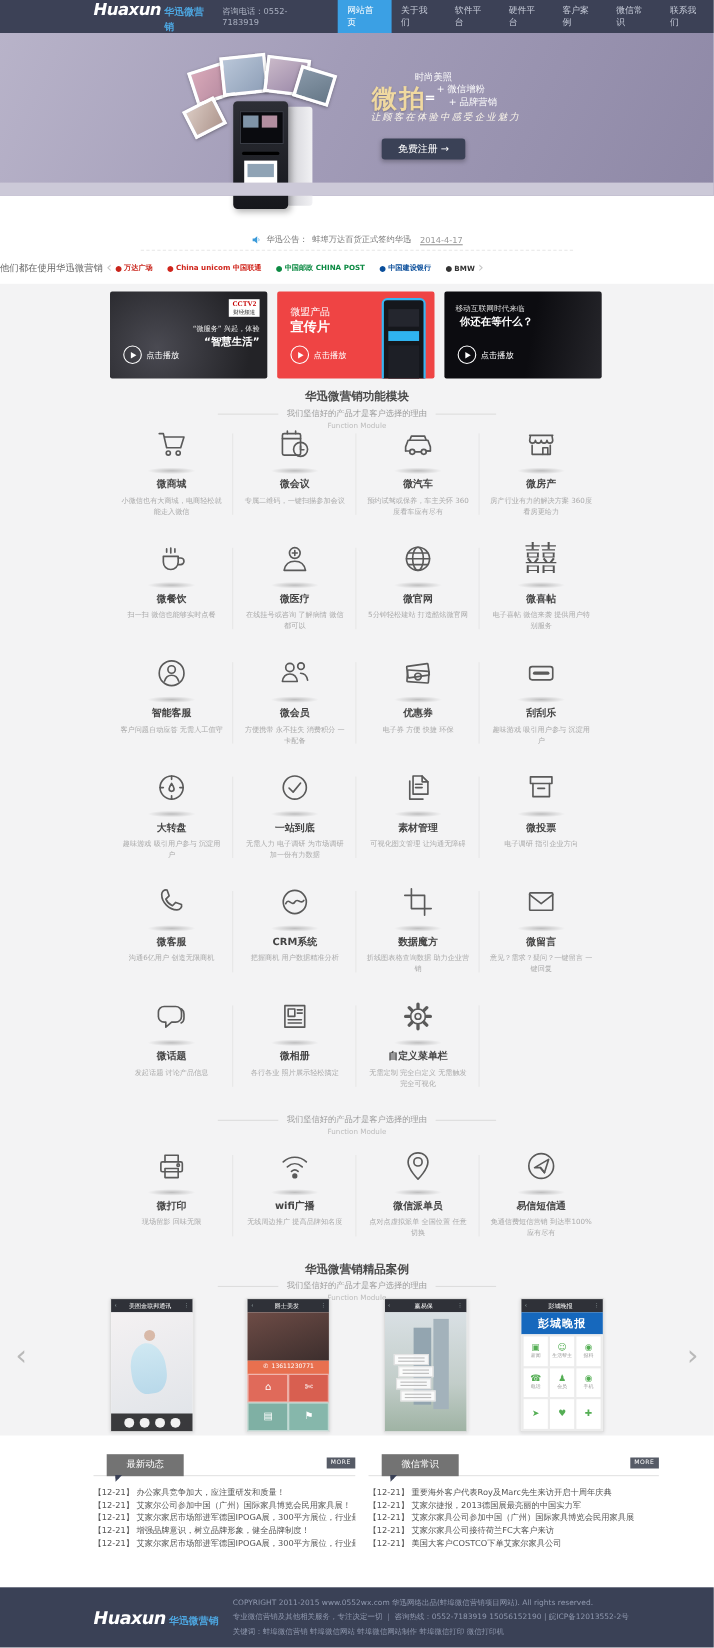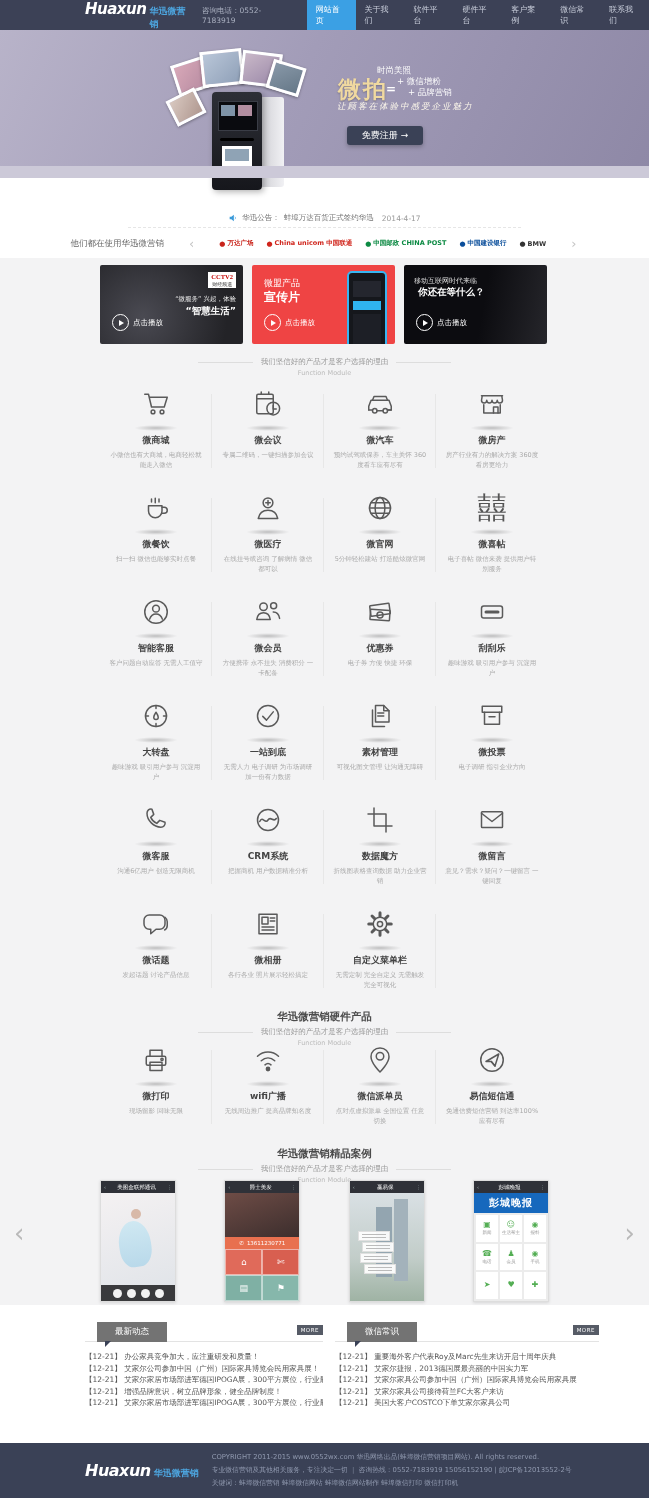--- a/index.html
+++ b/index.html
@@ -41,24 +41,24 @@
   .ht-p2{position:absolute;left:408px;top:57px;color:#fdfdfd;font-size:8.5px;}
   .ht-slogan{position:absolute;left:337px;top:71px;color:#fbf6ea;font-size:8.5px;font-style:italic;
              font-family:"DejaVu Serif","Liberation Serif",serif;letter-spacing:2px;}
   .cta{position:absolute;left:347px;top:96px;width:76px;height:19px;background:#3a4156;border-radius:3px;
        color:#fff;font-size:9px;display:flex;align-items:center;justify-content:center;cursor:pointer;
        box-shadow:0 2px 4px rgba(0,0,0,.25);}
 
   
   .ann{position:absolute;top:210px;left:0;right:0;height:16px;background:#fff;
        display:flex;align-items:center;justify-content:center;gap:4px;font-size:7.5px;color:#777;}
-  .ann .date{color:#999;margin-left:4px;}
+  .ann .date{color:#999;margin-left:4px;text-decoration:underline;}
   .divider{position:absolute;top:227px;left:128px;width:393px;border-top:1px dashed #e6e6e6;}
   .partners{position:absolute;top:229px;left:0;right:0;height:29px;background:#fff;
-       display:flex;align-items:center;justify-content:center;gap:23px;}
+       display:flex;align-items:center;gap:1px;}
   .plabel{font-size:8.5px;color:#666;}
   .parrow{font-size:13px;color:#c4c4c4;cursor:pointer;padding:0 2px;}
   .plogo{display:flex;align-items:center;gap:2px;font-size:6.5px;font-weight:bold;cursor:pointer;white-space:nowrap;}
   .plogo .pm{font-size:7px;}
 
   
   .gray{position:absolute;top:258px;left:0;right:0;height:1047px;background:#f3f3f4;}
 
   
   .vrow{position:absolute;top:7px;left:100px;width:449px;display:flex;gap:9px;}
@@ -301,20 +301,21 @@
         <div class="vplay">
             <span class="pcirc">
               <span class="ptri"></span>
             </span>
             <span>点击播放</span>
           </div>
       </div>
     </div>
 
     <div class="shead" style="top:96px;">
+      <div class="stitle">华迅微营销功能模块</div>
       <div class="ssub">我们坚信好的产品才是客户选择的理由</div>
       <div class="sen">Function Module</div>
     </div>
     <div class="fgrid" style="top:124px;">
 
         <div class="fcell">
           <div class="fi"><svg viewBox="0 0 48 48">
               <path d="M9 11h5l4 17h17l4-13H16"></path>
               <circle cx="20" cy="34.5" r="2.5"></circle>
               <circle cx="32" cy="34.5" r="2.5"></circle>
@@ -557,21 +558,20 @@
               <circle cx="24" cy="24" r="3.5"></circle>
               <path style="stroke-width:4" d="M24 9v5m0 20v5M9 24h5m20 0h5M13.4 13.4l3.5 3.5m14.2 14.2l3.5 3.5m0-21.2l-3.5 3.5M16.9 31.1l-3.5 3.5"></path>
             </svg></div>
           <div class="fshadow"></div>
           <div class="ftitle">自定义菜单栏</div>
           <div class="fdesc">无需定制 完全自定义 无需触发 完全可视化</div>
         </div>
       </div>
 
     <div class="shead" style="top:752px;">
-      <div class="stitle">华迅微营销硬件产品</div>
       <div class="ssub">我们坚信好的产品才是客户选择的理由</div>
       <div class="sen">Function Module</div>
     </div>
     <div class="fgrid" style="top:780px;">
 
         <div class="fcell">
           <div class="fi"><svg viewBox="0 0 48 48">
               <rect x="11" y="19" width="26" height="12" rx="2"></rect>
               <path d="M16 19v-8h16v8"></path>
               <path d="M16 27h16v11H16z"></path>

